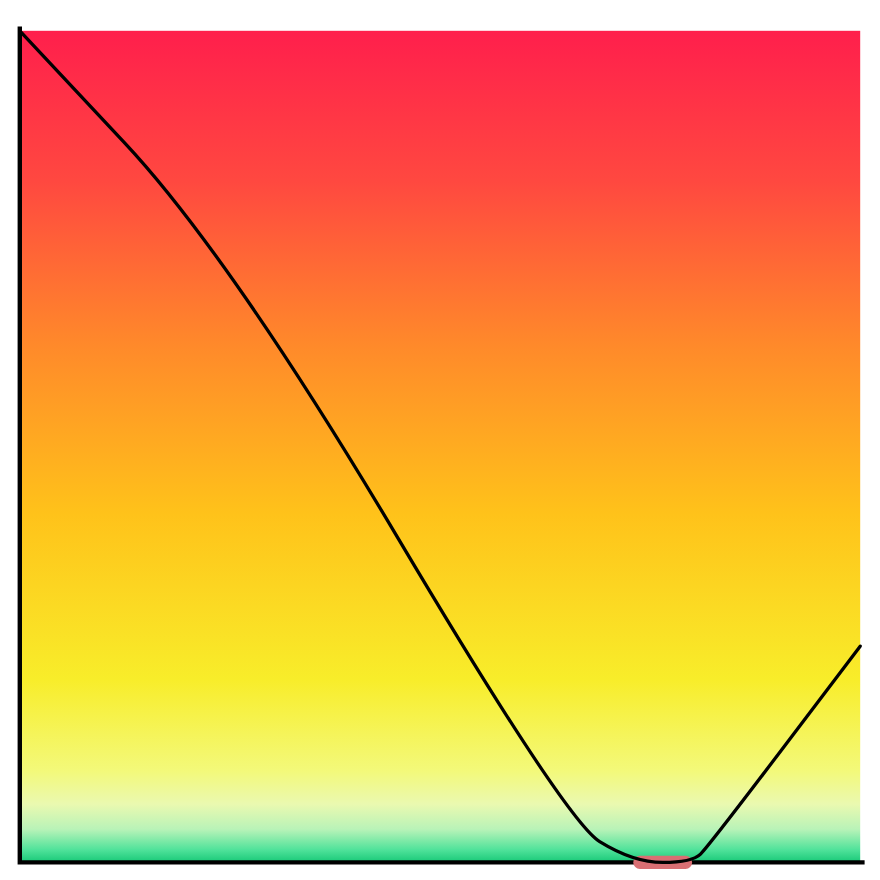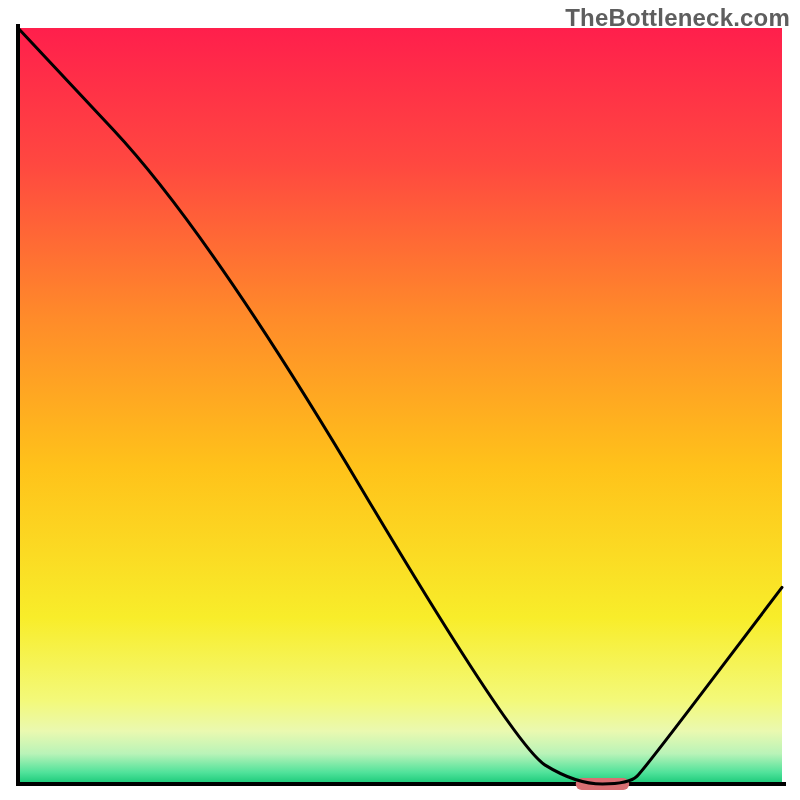--- a/index.html
+++ b/index.html
@@ -29,21 +29,20 @@
   svg.chart {
     display: block;
     width: 800px;
     height: 800px;
   }
 </style>
 </head>
 <body>
 
 <div class="frame">
-  <div class="watermark">TheBottleneck.com</div>
 
   <svg class="chart" viewBox="0 0 800 800" preserveAspectRatio="none">
     <defs>
       <linearGradient id="bg-grad" x1="0" y1="0" x2="0" y2="1">
           <stop offset="0%" stop-color="#ff1f4c"></stop>
           <stop offset="18%" stop-color="#ff4840"></stop>
           <stop offset="38%" stop-color="#ff8a2a"></stop>
           <stop offset="57.99999999999999%" stop-color="#ffc21a"></stop>
           <stop offset="78%" stop-color="#f8ed2a"></stop>
           <stop offset="89%" stop-color="#f3f97a"></stop>

